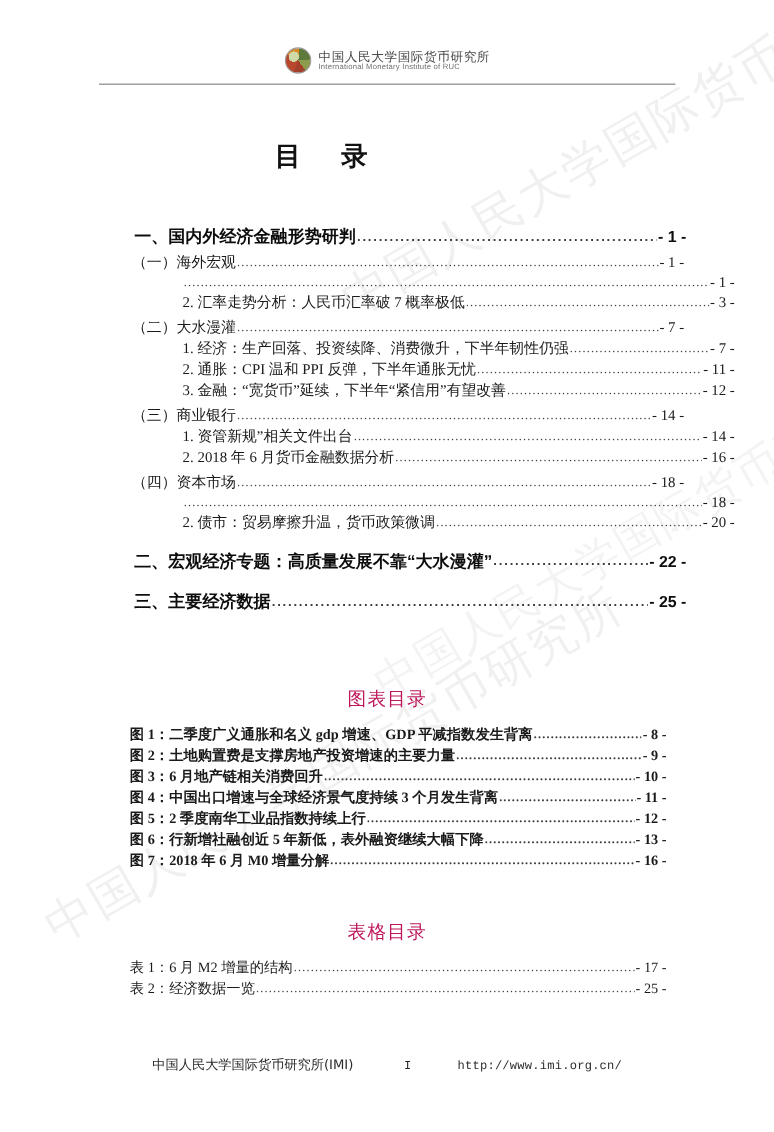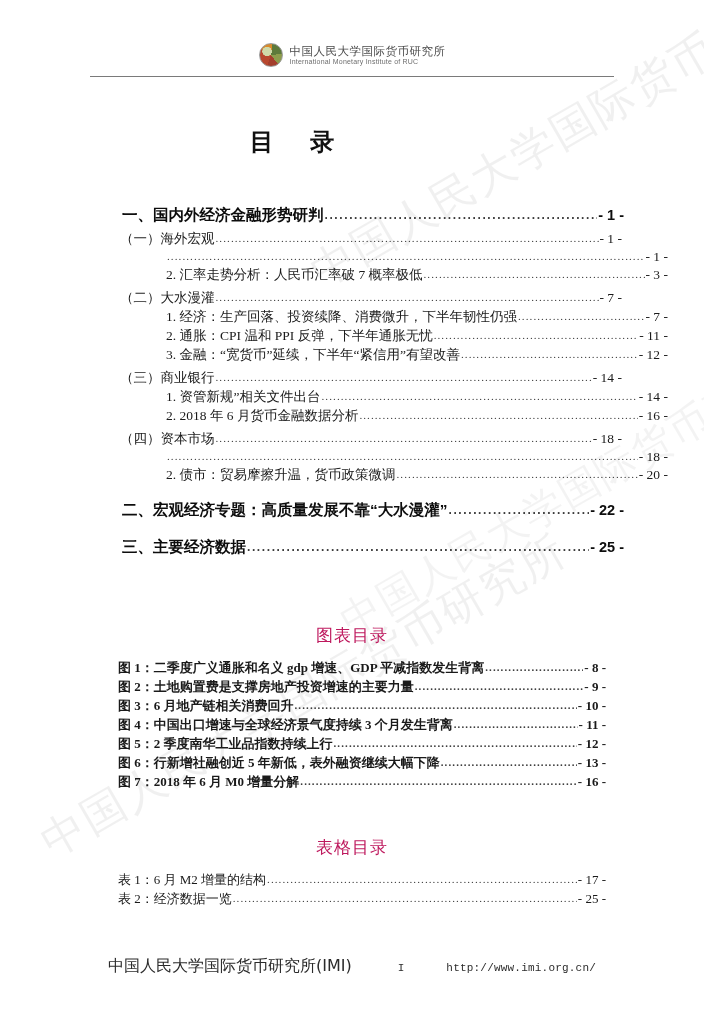--- a/index.html
+++ b/index.html
@@ -179,21 +179,21 @@
     left: 0;
     bottom: 52px;
     width: 704px;
     display: flex;
     justify-content: center;
     align-items: baseline;
     z-index: 2;
     color: #2b2b2b;
   }
   .footer-org {
-    font-size: 16px;
+    font-size: 12px;
     font-family: "DejaVu Sans", "Liberation Sans", sans-serif;
   }
   .footer-pageno {
     font-size: 11px;
     font-family: "Liberation Mono", "DejaVu Sans Mono", monospace;
     margin: 0 42px 0 46px;
   }
   .footer-url {
     font-size: 11px;
     font-family: "Liberation Mono", "DejaVu Sans Mono", monospace;

